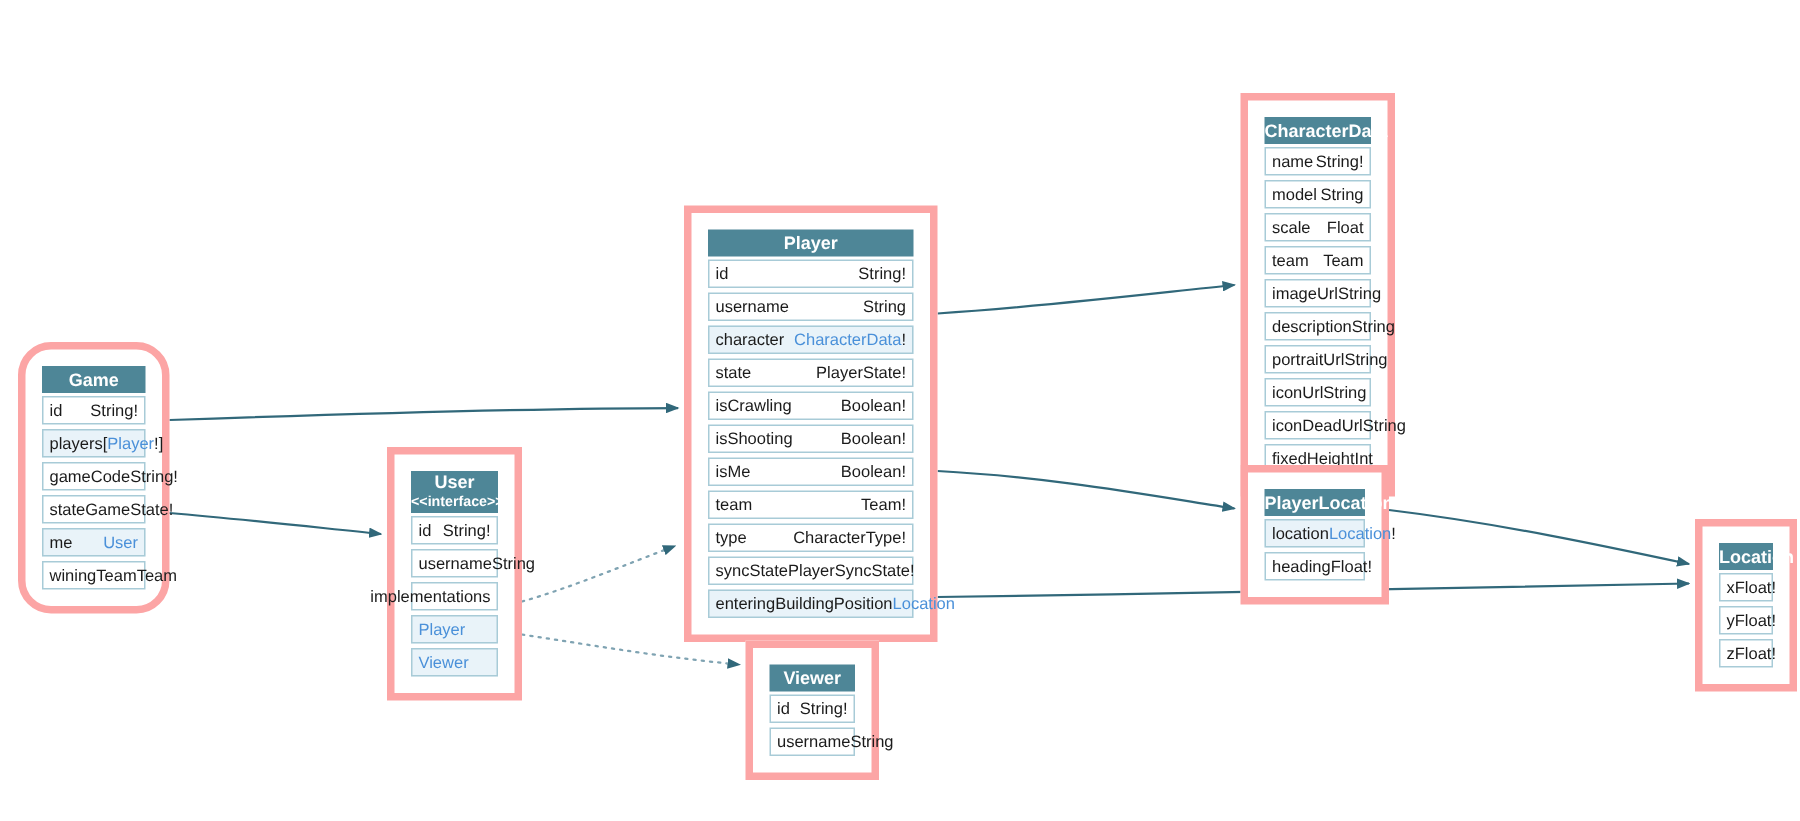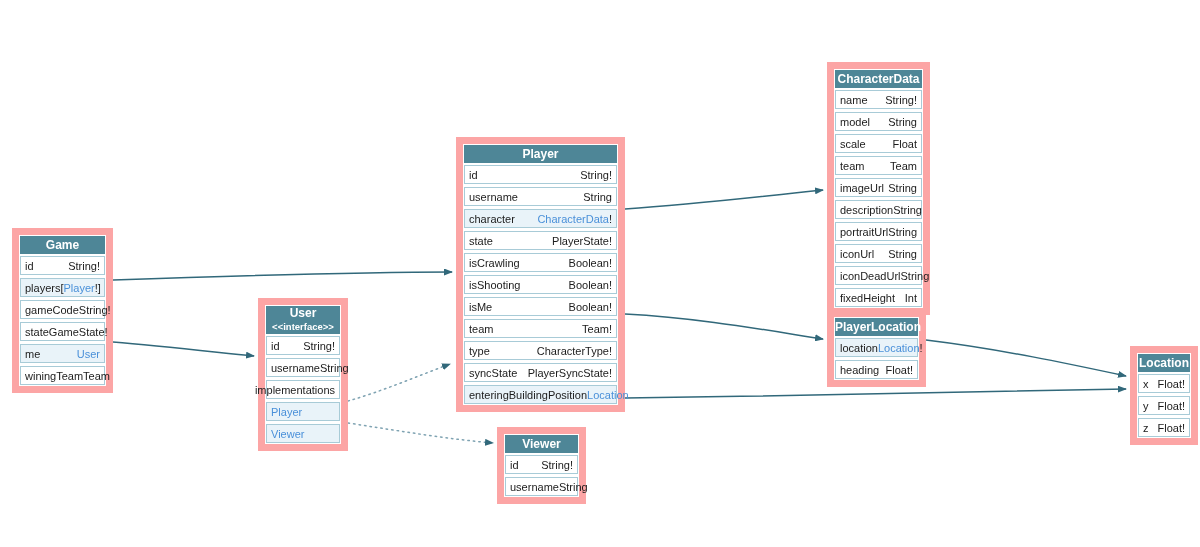--- a/index.html
+++ b/index.html
@@ -13,22 +13,22 @@
   }
   #edges-svg { position: absolute; left: 0; top: 0; z-index: 1; }
   .edge-solid { fill: none; stroke: #31687a; stroke-width: 1.5; }
   .edge-dotted { fill: none; stroke: #7fa3b2; stroke-width: 1.5;
                  stroke-dasharray: 1.5 4; stroke-linecap: round; }
   .tbl {
     position: absolute;
     z-index: 2;
     box-sizing: border-box;
     background: #ffffff;
-    border: 7px solid #fca5a5;
-    padding: 1px;
+    border: 5px solid #fca5a5;
+    padding: 11px;
   }
   .tbl-header {
     box-sizing: border-box;
     height: 18px;
     line-height: 18px;
     margin-bottom: 2px;
     background: #4e8697;
     color: #ffffff;
     font-size: 12px;
     font-weight: bold;
@@ -75,21 +75,21 @@
       <path d="M113,280 C230,276 360,272 452,272" class="edge-solid" marker-end="url(#arrow-solid)"></path>
       <path d="M113,342 C160,346 205,351 254,356" class="edge-solid" marker-end="url(#arrow-solid)"></path>
       <path d="M348,401 C380,392 418,376 450,364" class="edge-dotted" marker-end="url(#arrow-dotted)"></path>
       <path d="M348,423 C400,431 447,439 493,443" class="edge-dotted" marker-end="url(#arrow-dotted)"></path>
       <path d="M625,209 C700,204 765,196 823,190" class="edge-solid" marker-end="url(#arrow-solid)"></path>
       <path d="M625,314 C700,318 765,330 823,339" class="edge-solid" marker-end="url(#arrow-solid)"></path>
       <path d="M625,398 C800,396 990,391 1126,389" class="edge-solid" marker-end="url(#arrow-solid)"></path>
       <path d="M926,340 C1000,349 1070,364 1126,376" class="edge-solid" marker-end="url(#arrow-solid)"></path>
     </svg>
   <div id="tables">
-      <div class="tbl" style="left: 12px; top: 228px; width: 101px;">
+      <div class="tbl" style="left: 12px; top: 228px; width: 101px; border-radius: 22px;">
         <div class="tbl-header"><span>Game</span></div>
         <div class="row">
           <span class="fname">id</span>
           <span class="ftype"><span class="">String!</span></span>
         </div>
         <div class="row highlight">
           <span class="fname">players</span>
           <span class="ftype"><span class="">[</span><span class="link">Player</span><span class="">!]</span></span>
         </div>
         <div class="row">

